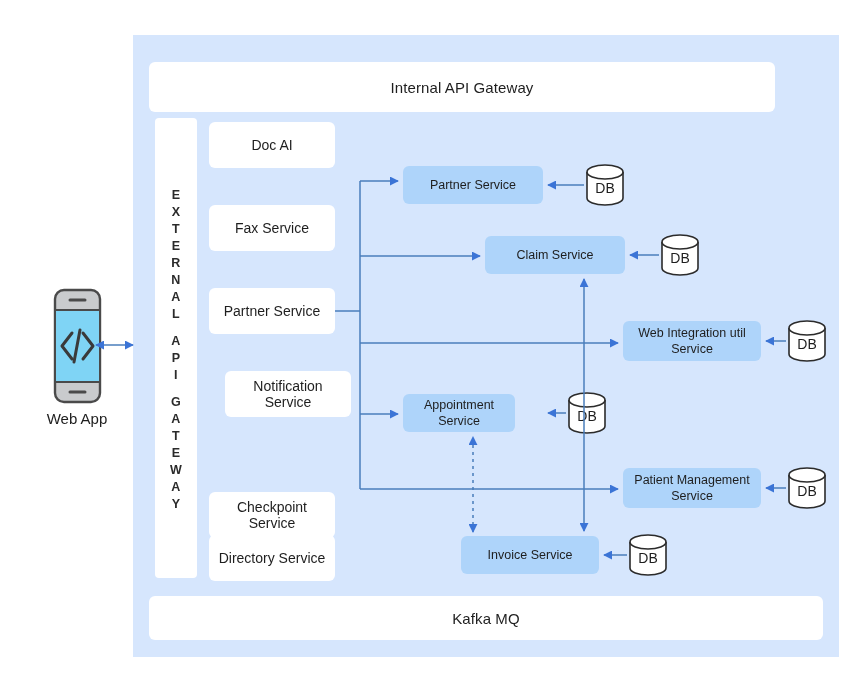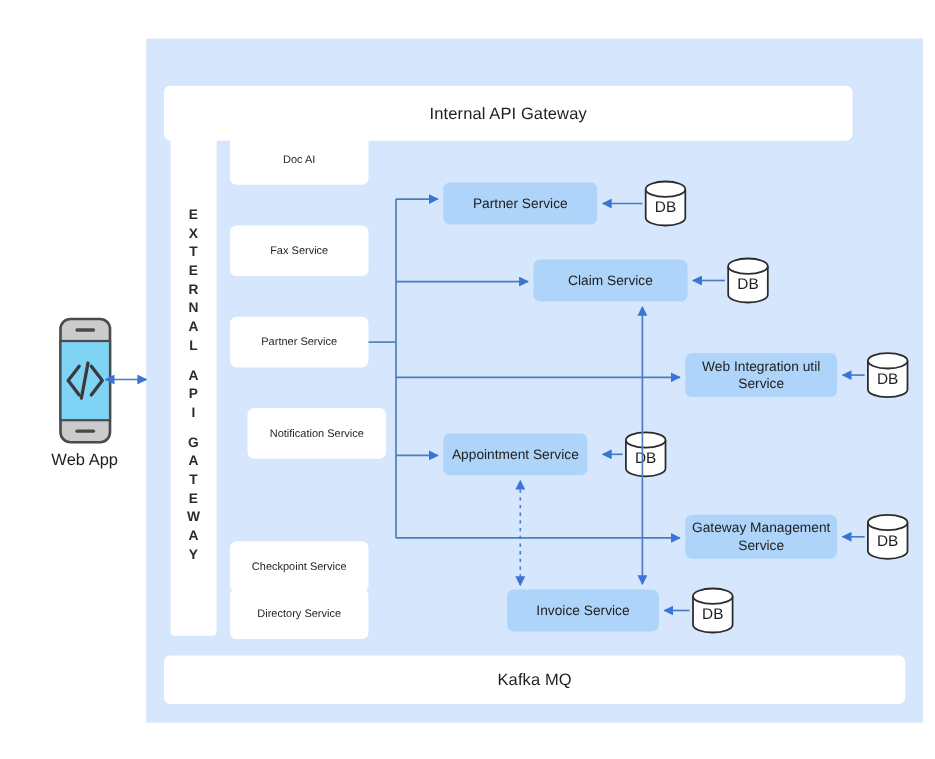--- a/index.html
+++ b/index.html
@@ -37,21 +37,21 @@
     position: absolute;
     background: #ffffff;
     border-radius: 6px;
     display: flex;
     align-items: center;
     justify-content: center;
     color: #1e1e1e;
     font-size: 15px;
     letter-spacing: .1px;
   }
-  #bar-internal-gateway { left: 149px; top: 78px;  width: 626px; height: 50px; text-align: center; }
+  #bar-internal-gateway { left: 149px; top: 62px;  width: 626px; height: 50px; text-align: center; }
   #bar-kafka            { left: 149px; top: 596px; width: 674px; height: 44px; }
 
   
   .vstrip {
     position: absolute;
     left: 155px;
     top: 118px;
     width: 42px;
     height: 460px;
     background: #ffffff;
@@ -74,21 +74,21 @@
     position: absolute;
     left: 209px;
     width: 126px;
     height: 46px;
     background: #ffffff;
     border-radius: 6px;
     display: flex;
     align-items: center;
     justify-content: center;
     text-align: center;
-    font-size: 10px;
+    font-size: 14px;
     color: #1e1e1e;
     padding: 0 4px;
     box-sizing: border-box;
   }
 
   
   .bbox {
     position: absolute;
     background: #aed4fa;
     border-radius: 6px;
@@ -203,23 +203,23 @@
   <div class="wcard" style="top:371px;margin-left:16px;">Notification Service</div>
   <div class="wcard" style="top:453px;margin-top:39px;">Checkpoint Service</div>
   <div class="wcard" style="top:535px;">Directory Service</div>
 
   <div class="bbox" style="left:403px; top:166px; width:140px; height:38px;">Partner Service</div>
 
   <div class="bbox" style="left:623px; top:321px; width:138px; height:40px;">Web Integration util Service</div>
 
   <div class="bbox" style="left:485px; top:236px; width:140px; height:38px;">Claim Service</div>
 
-  <div class="bbox" style="left:403px; top:394px; width:131px; height:38px;">Appointment Service</div>
-
-  <div class="bbox" style="left:623px; top:468px; width:138px; height:40px;">Gateway Management Service</div>
+  <div class="bbox" style="left:403px; top:394px; width:112px; height:38px;">Appointment Service</div>
+
+  <div class="bbox" style="left:623px; top:468px; width:138px; height:40px;">Patient Management Service</div>
 
   <div class="bbox" style="left:461px; top:536px; width:138px; height:38px;">Invoice Service</div>
 
   <div class="db" style="left:584px; top:163px;">
     <svg width="42" height="44" viewBox="0 0 42 44">
       <path d="M3 9 v26 a18 7 0 0 0 36 0 V9" fill="#ffffff" stroke="#2b2b2b" stroke-width="1.6"></path>
       <ellipse cx="21" cy="9" rx="18" ry="7" fill="#ffffff" stroke="#2b2b2b" stroke-width="1.6"></ellipse>
     </svg>
     <div class="dblabel">DB</div>
   </div>

